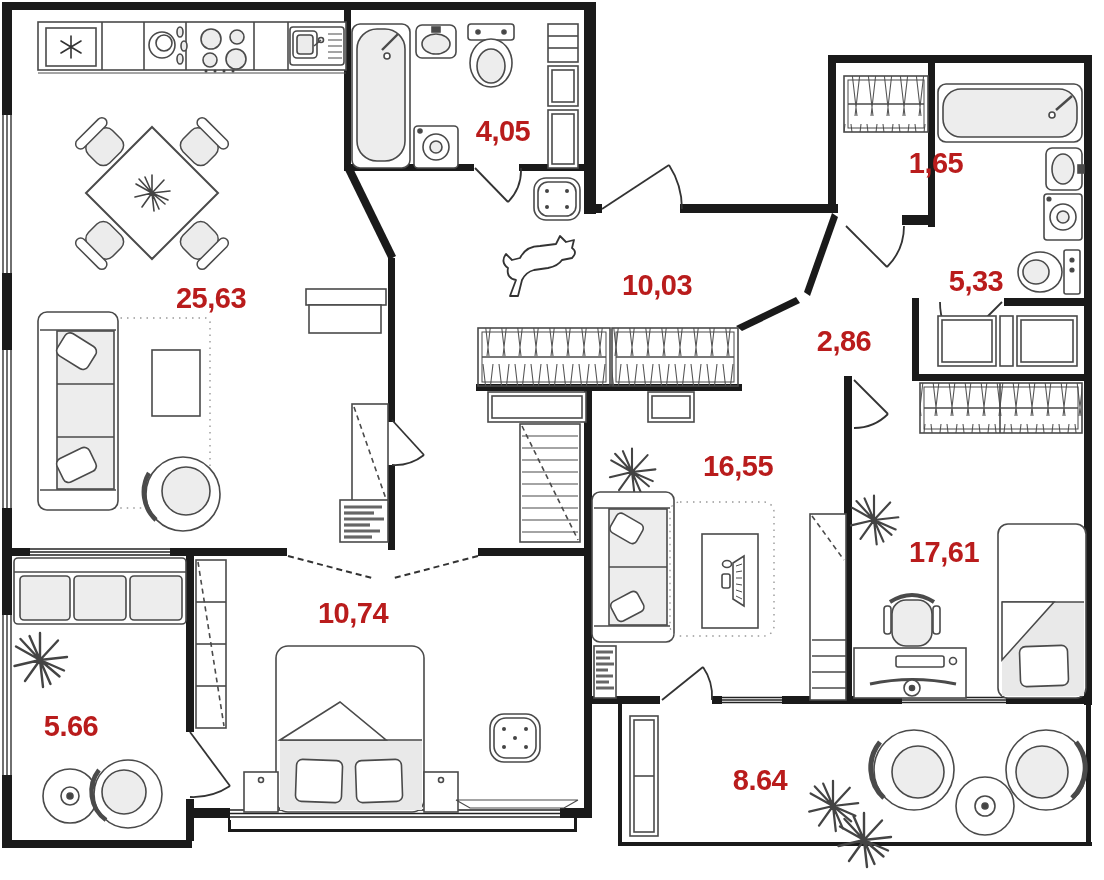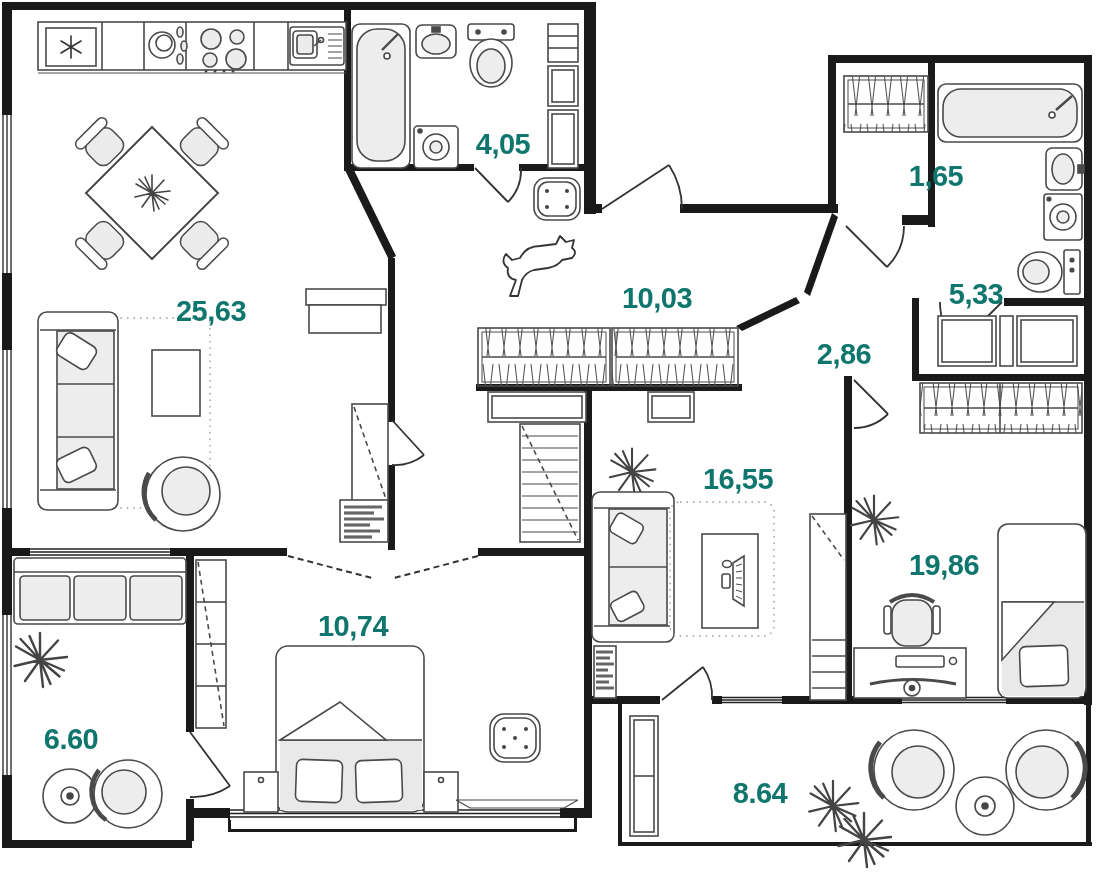--- a/index.html
+++ b/index.html
@@ -1,21 +1,21 @@
 <!DOCTYPE html>
 <html><head>
 <meta charset="utf-8">
 <style>
   html,body{margin:0;padding:0;background:#fff;}
   .plan{position:relative;width:1104px;height:880px;background:#fff;overflow:hidden;
         font-family:"Liberation Sans",sans-serif;}
   .plan svg{position:absolute;left:0;top:0;}
   .room-label{position:absolute;transform:translate(-50%,-50%);
-        font:700 29px "Liberation Sans",sans-serif;color:#0f766e;
-        letter-spacing:-0.5px;white-space:nowrap;margin-top:13px;}
+        font:700 29px "Liberation Sans",sans-serif;color:#b91c1c;
+        letter-spacing:-0.5px;white-space:nowrap;}
 </style>
 </head>
 <body>
 
 <div class="plan">
 <svg width="1104" height="880" viewBox="0 0 1104 880">
 <defs>
   <pattern id="rail" width="16" height="60" patternUnits="userSpaceOnUse">
     <path d="M3,4 L9,56 M13,4 L7,56" stroke="#555" stroke-width="1.1" fill="none"></path>
   </pattern>
@@ -551,17 +551,17 @@
 </g>
 </svg>
 
 <div class="room-label" style="left:211px;top:298px">25,63</div>
 <div class="room-label" style="left:503px;top:131px">4,05</div>
 <div class="room-label" style="left:657px;top:285px">10,03</div>
 <div class="room-label" style="left:936px;top:163px">1,65</div>
 <div class="room-label" style="left:976px;top:281px">5,33</div>
 <div class="room-label" style="left:844px;top:341px">2,86</div>
 <div class="room-label" style="left:738px;top:466px">16,55</div>
-<div class="room-label" style="left:944px;top:552px">19,86</div>
+<div class="room-label" style="left:944px;top:552px">17,61</div>
 <div class="room-label" style="left:353px;top:613px">10,74</div>
-<div class="room-label" style="left:71px;top:726px">6.60</div>
+<div class="room-label" style="left:71px;top:726px">5.66</div>
 <div class="room-label" style="left:760px;top:780px">8.64</div>
 </div>
 
 </body></html>

